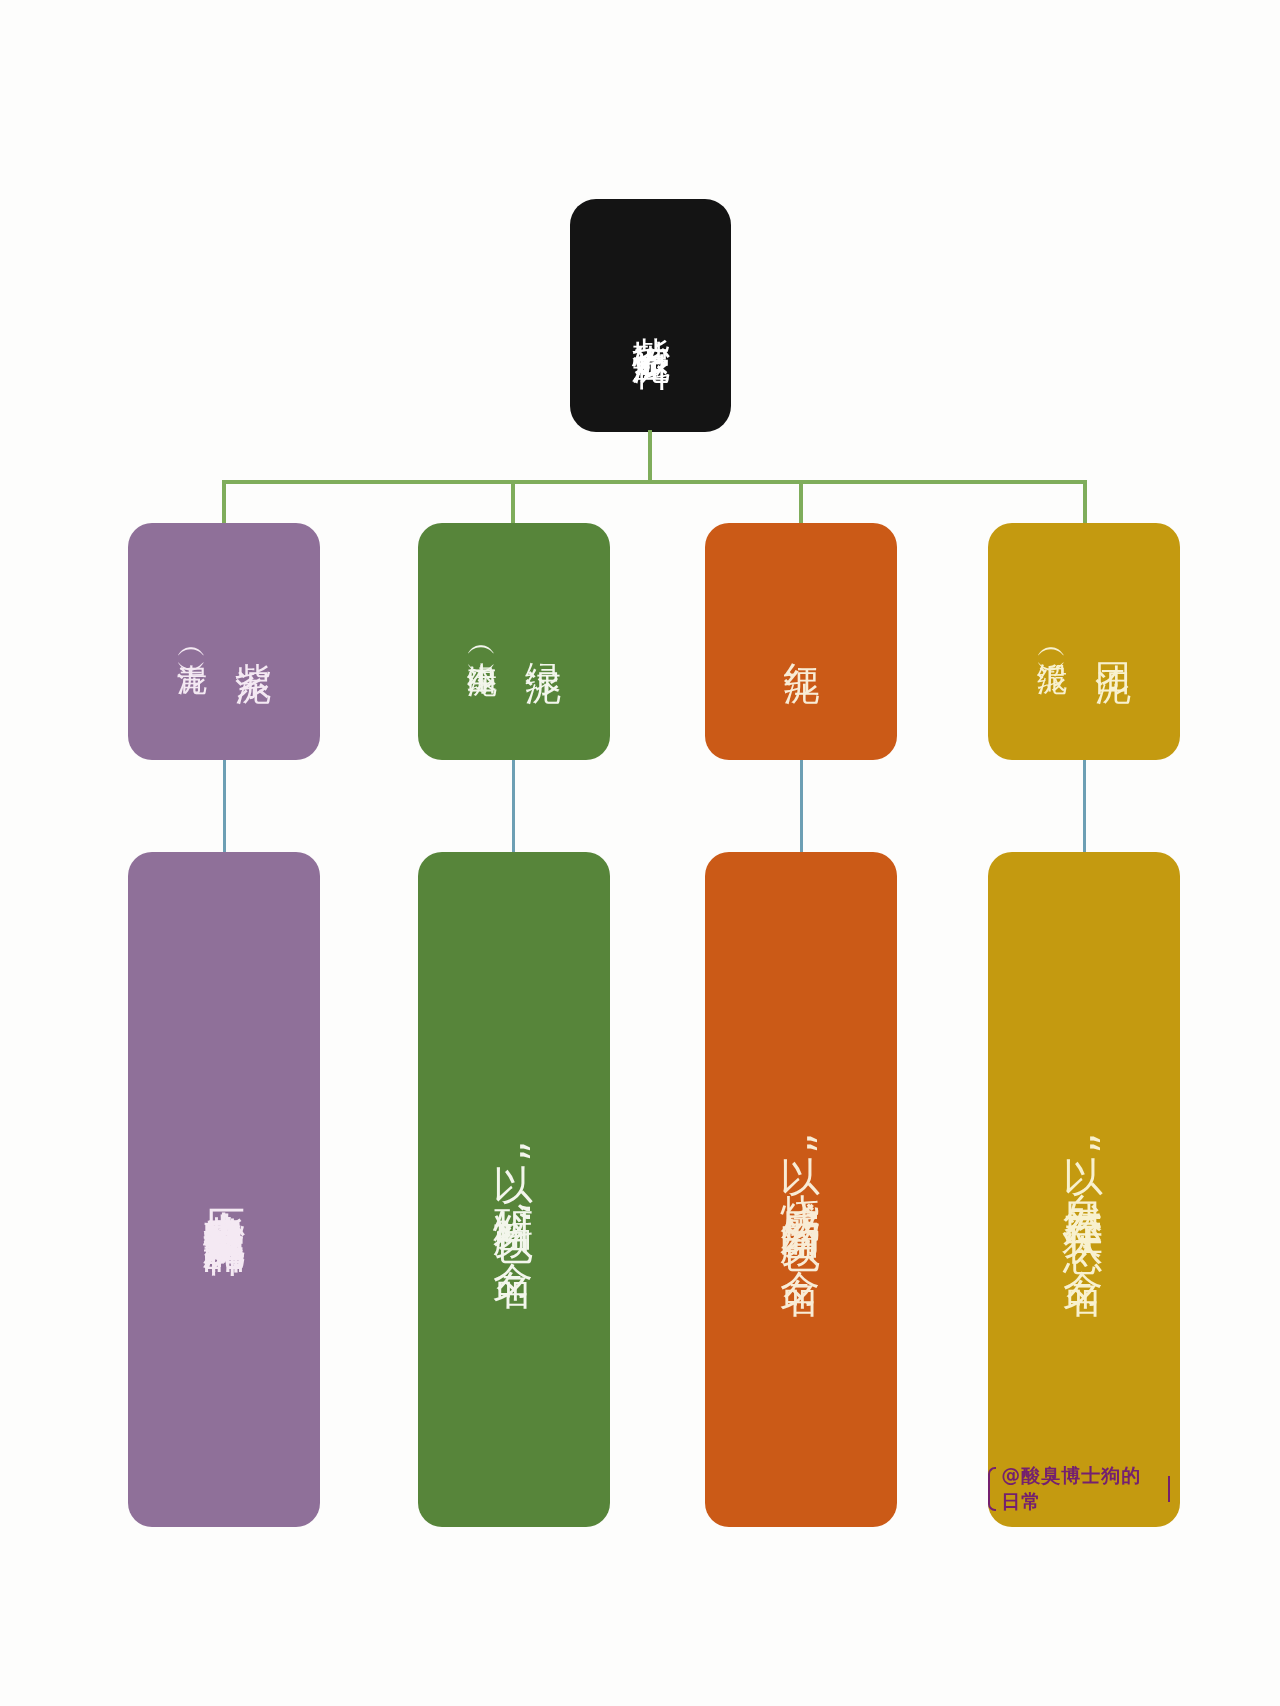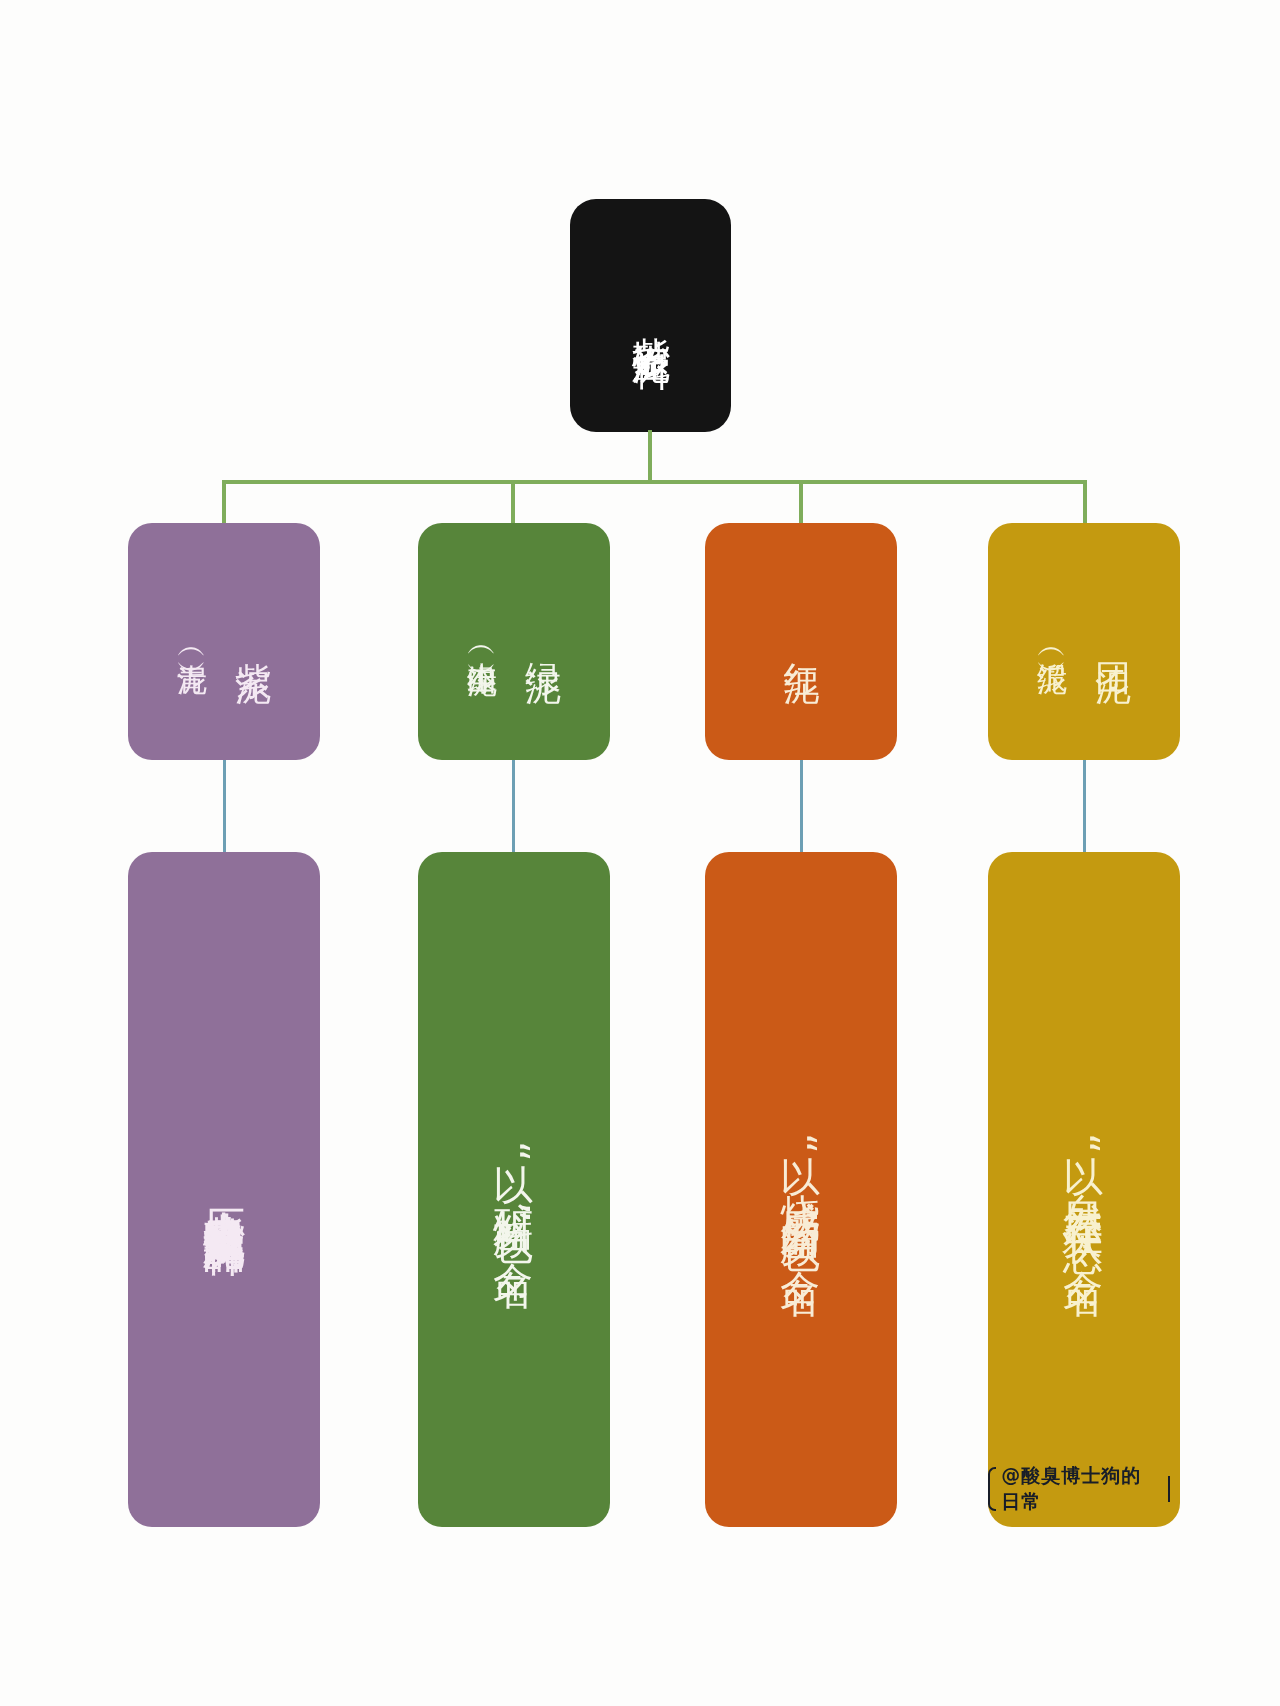--- a/index.html
+++ b/index.html
@@ -91,20 +91,20 @@
   </div>
 
   <div class="node top-node bx3" style="background: rgb(196, 154, 16); color: rgb(248, 241, 207);">
     <span class="vwrap">
       <span class="vcol title-col">团泥</span>
       <span class="vcol subtitle-col">（缎泥）</span>
     </span>
   </div>
   <div class="node desc-node bx3" style="background: rgb(196, 154, 16); color: rgb(248, 241, 207);">
     <span class="desc-text">以“自然存在状态”命名</span>
-    <div class="watermark" style="color: #0f172a;">
+    <div class="watermark" style="color: #701a75;">
       <span class="wm-bracket"></span>
       <span class="wm-text">@酸臭博士狗的日常</span>
       <span class="wm-bar"></span>
     </div>
   </div>
 
 </div>
 
 </body></html>

